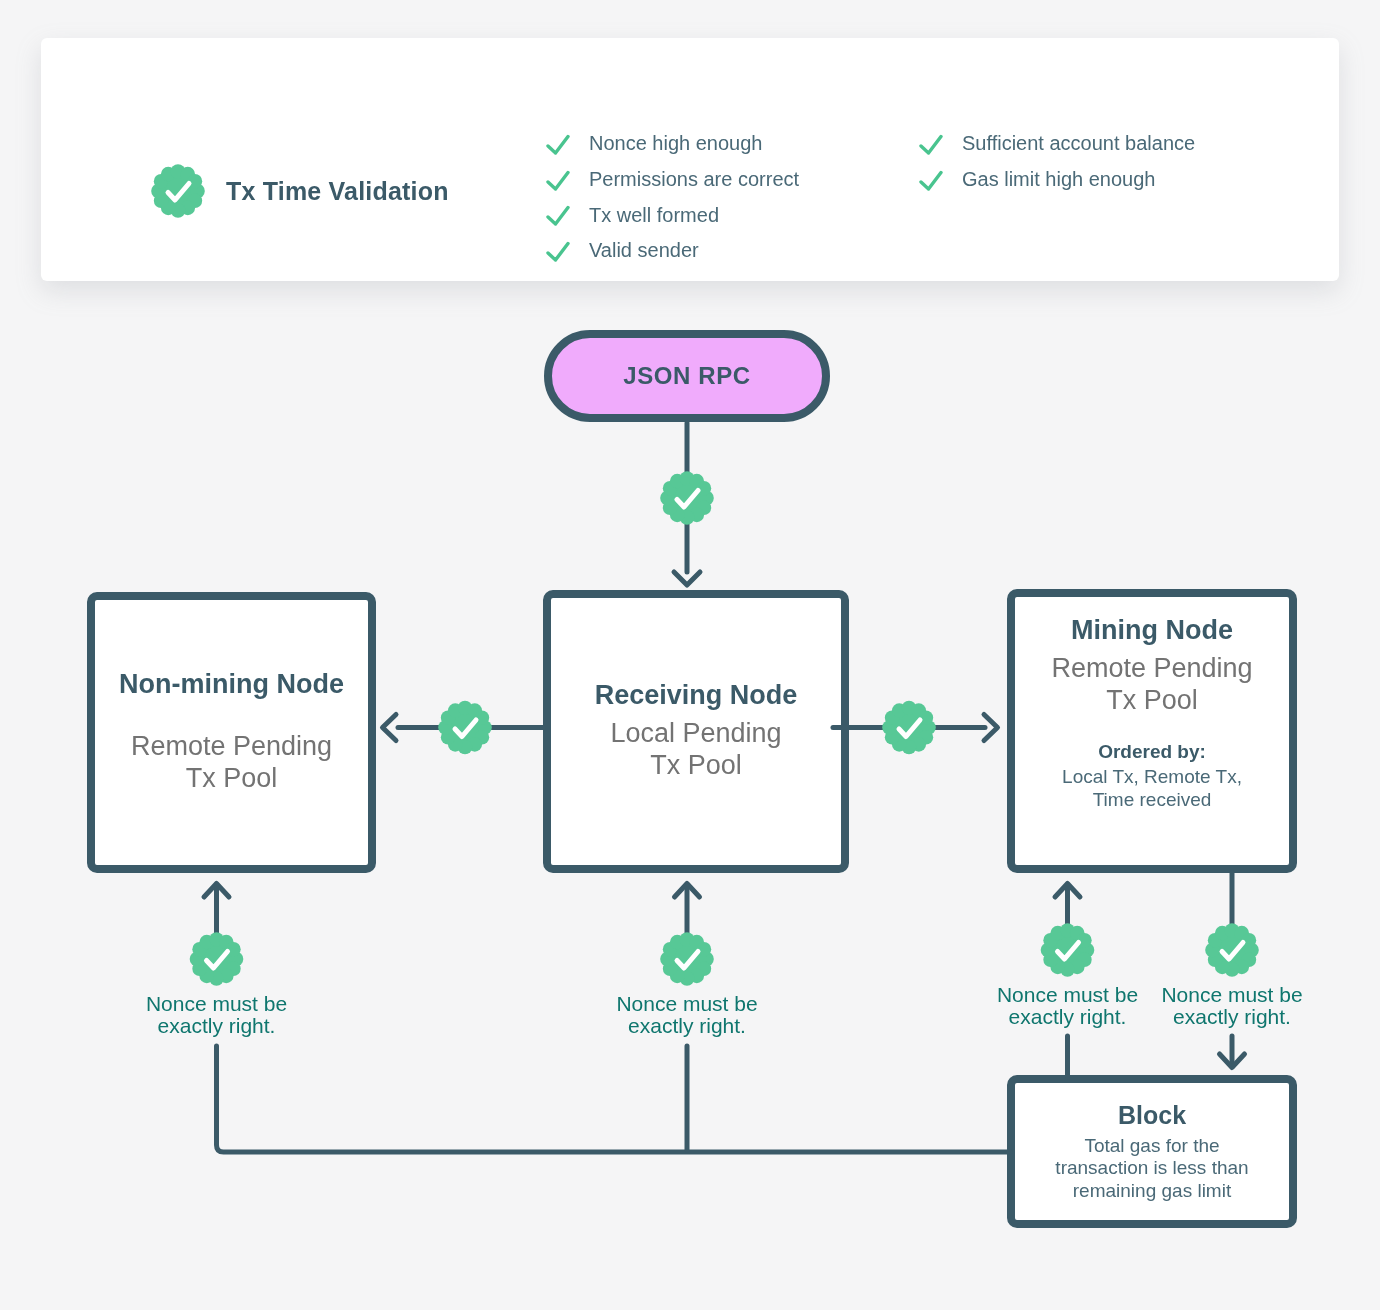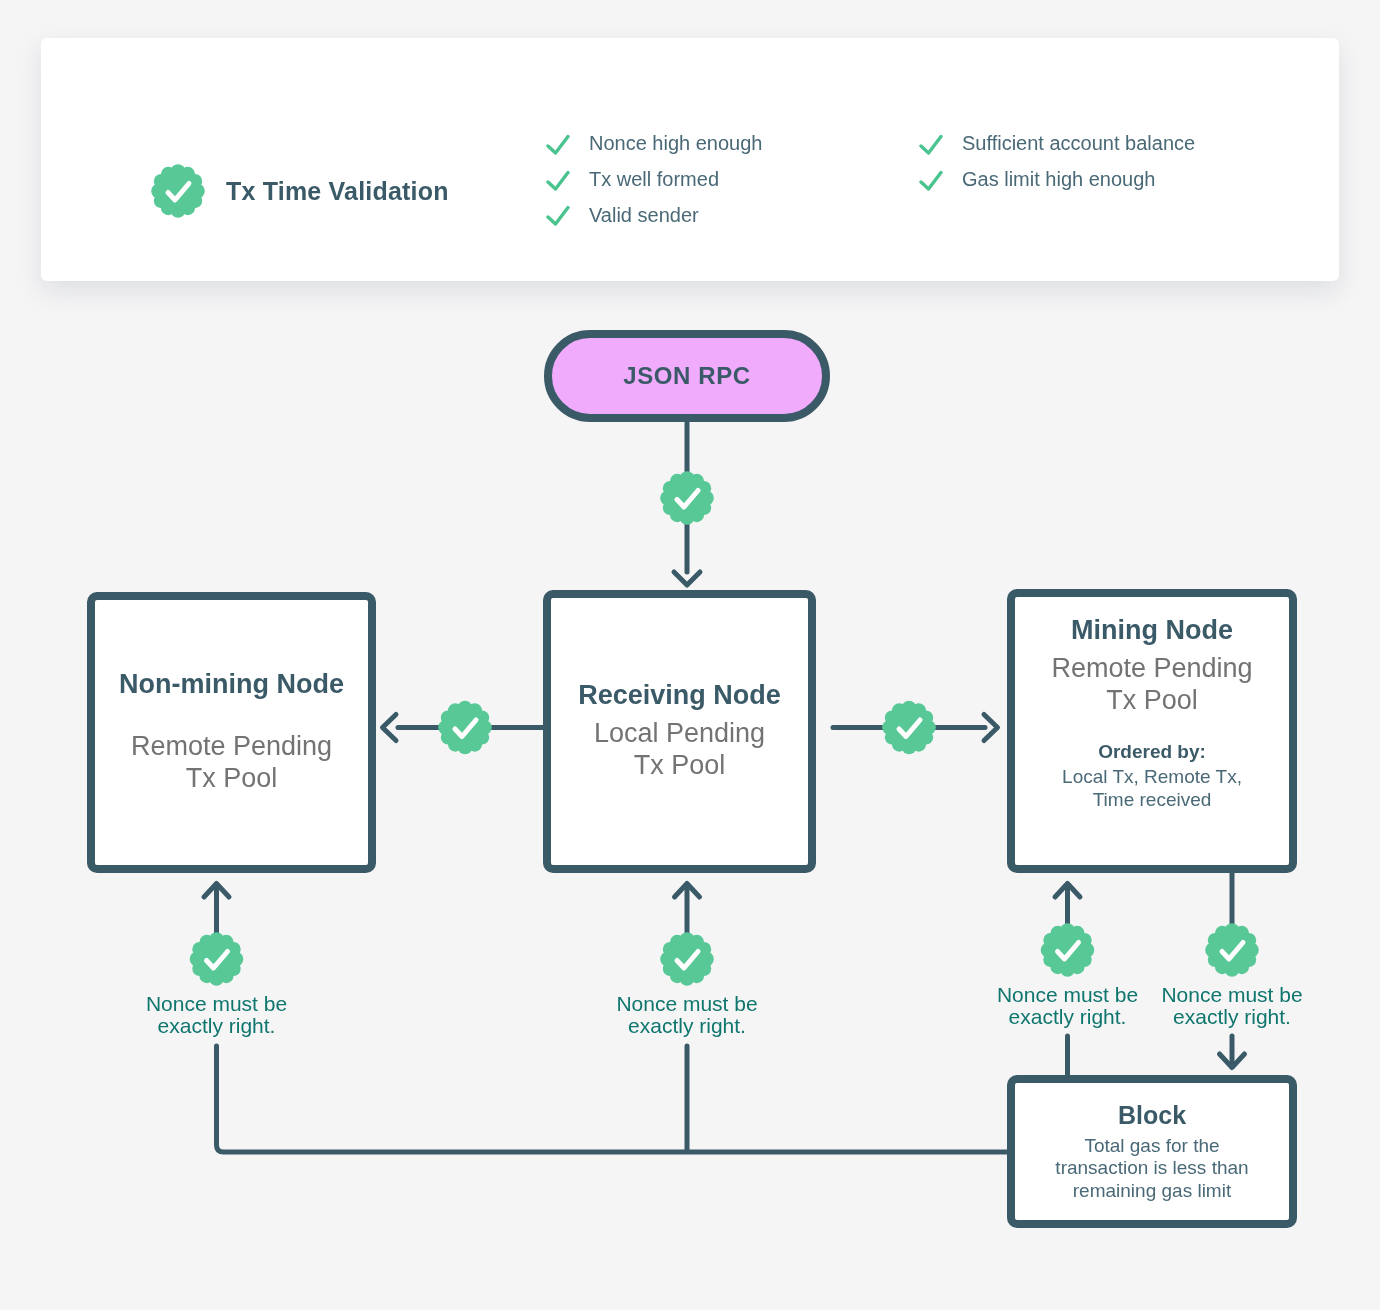--- a/index.html
+++ b/index.html
@@ -32,21 +32,21 @@
   }
   .pill-label{font-size:24px;font-weight:bold;letter-spacing:.6px;color:#3b5a68;}
   .node{
     position:absolute;box-sizing:border-box;background:#fff;
     border:8px solid #3b5a68;border-radius:10px;
     display:flex;flex-direction:column;align-items:center;text-align:center;
   }
   .node-title{font-size:27px;font-weight:bold;color:#3b5a68;line-height:1.1;}
   .node-sub{font-size:27px;color:#737373;line-height:1.18;margin-top:7px;white-space:pre-line;}
   .node-nonmining{left:87px;top:592px;width:289px;height:281px;justify-content:center;gap:24px;}
-  .node-receiving{left:543px;top:590px;width:273px;height:283px;justify-content:center;}
+  .node-receiving{left:543px;top:590px;width:306px;height:283px;justify-content:center;}
   .node-mining{left:1007px;top:589px;width:290px;height:284px;padding-top:19px;}
   .ordered-label{font-size:19px;font-weight:bold;color:#3b5a68;margin-top:25px;}
   .ordered-vals{font-size:19px;color:#4a6977;line-height:1.18;margin-top:3px;white-space:pre-line;}
   .node-block{left:1007px;top:1075px;width:290px;height:153px;justify-content:center;padding:0 6px;}
   .block-title{font-size:25px;font-weight:bold;color:#3b5a68;}
   .block-sub{font-size:19px;color:#4a6977;line-height:1.17;margin-top:5px;white-space:pre-line;}
   
   .nonce{
     position:absolute;width:190px;text-align:center;
     font-size:21px;line-height:21.5px;color:#0f766e;white-space:pre-line;
@@ -101,20 +101,26 @@
       <div class="check-row">
         <svg viewBox="0 0 24 24">
             <use href="#listcheck"></use>
           </svg>
         <span class="check-text">Nonce high enough</span>
       </div>
       <div class="check-row">
         <svg viewBox="0 0 24 24">
             <use href="#listcheck"></use>
           </svg>
+        <span class="check-text">Permissions are correct</span>
+      </div>
+      <div class="check-row">
+        <svg viewBox="0 0 24 24">
+            <use href="#listcheck"></use>
+          </svg>
         <span class="check-text">Tx well formed</span>
       </div>
       <div class="check-row">
         <svg viewBox="0 0 24 24">
             <use href="#listcheck"></use>
           </svg>
         <span class="check-text">Valid sender</span>
       </div>
     </div>
 

